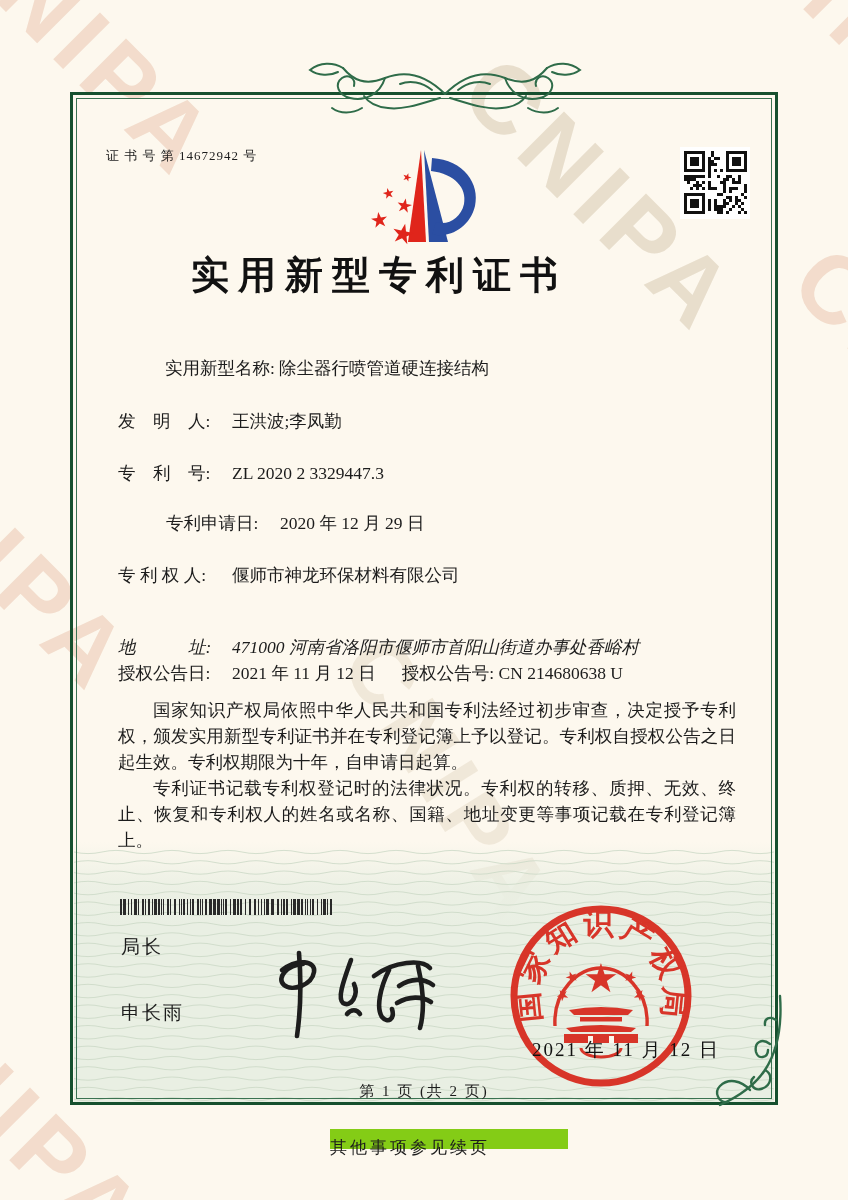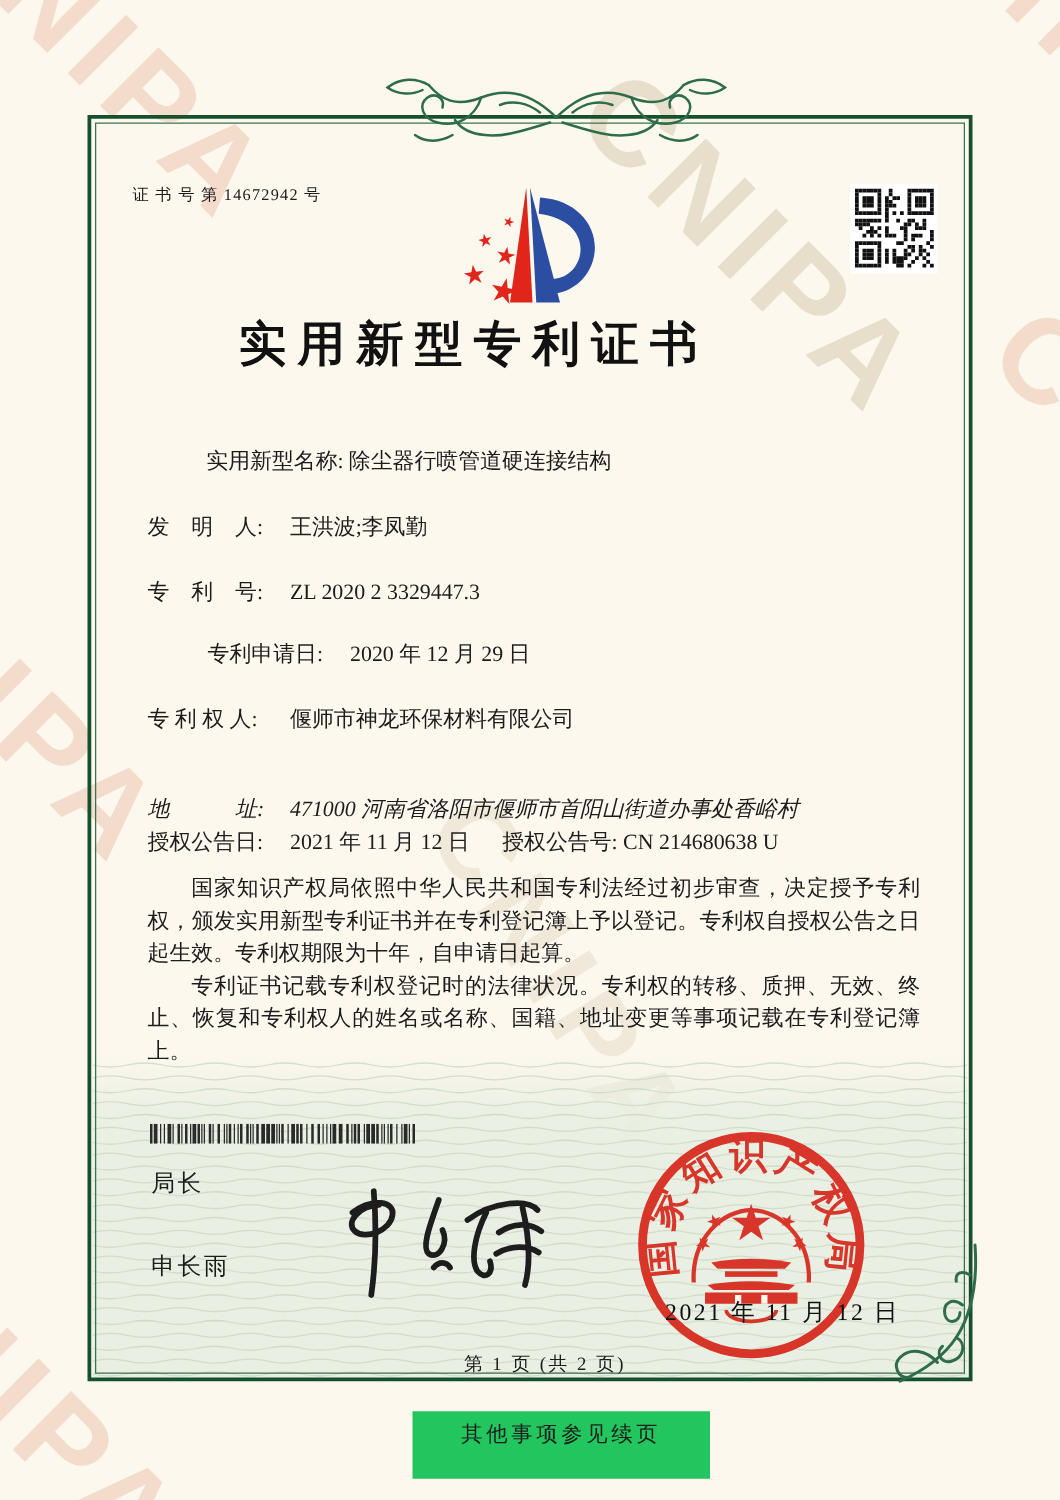--- a/index.html
+++ b/index.html
@@ -45,24 +45,24 @@
   .field .lab{display:inline-block;min-width:114px;}
   .field .lab2{margin-left:26px;}
   
   .bodytext{
     position:absolute;left:118px;top:697px;width:618px;
     font-size:17.5px;line-height:26px;text-align:justify;
   }
   .bodytext p{margin:0;text-indent:2em;}
   
   .director{position:absolute;left:121px;font-size:19px;letter-spacing:2px;}
-  .pagenum{position:absolute;left:70px;top:1082px;width:708px;text-align:center;font-size:15px;letter-spacing:2px;padding-left:12px;}
+  .pagenum{position:absolute;left:70px;top:1082px;width:708px;text-align:center;font-size:15px;letter-spacing:2px;}
   .cont-note{
-    position:absolute;left:330px;top:1129px;width:238px;height:54px;
-    background:#22c55e;text-align:center;line-height:38px;font-size:17px;letter-spacing:3px;
+    position:absolute;left:330px;top:1129px;width:238px;height:20px;
+    background:#84cc16;text-align:left;line-height:38px;font-size:17px;letter-spacing:3px;
   }
   .seal-date{position:absolute;left:532px;top:1037px;font-size:19px;letter-spacing:2px;color:#111;}
   
   .logo-star{position:absolute;color:#e0251b;line-height:1;font-family:"DejaVu Sans",sans-serif;}
 </style>
 </head>
 <body>
 
 <div class="wm wm-pink" style="left:-90px;top:-15px;">CNIPA</div>
 <div class="wm wm-pink" style="left:660px;top:-65px;">CNIPA</div>

